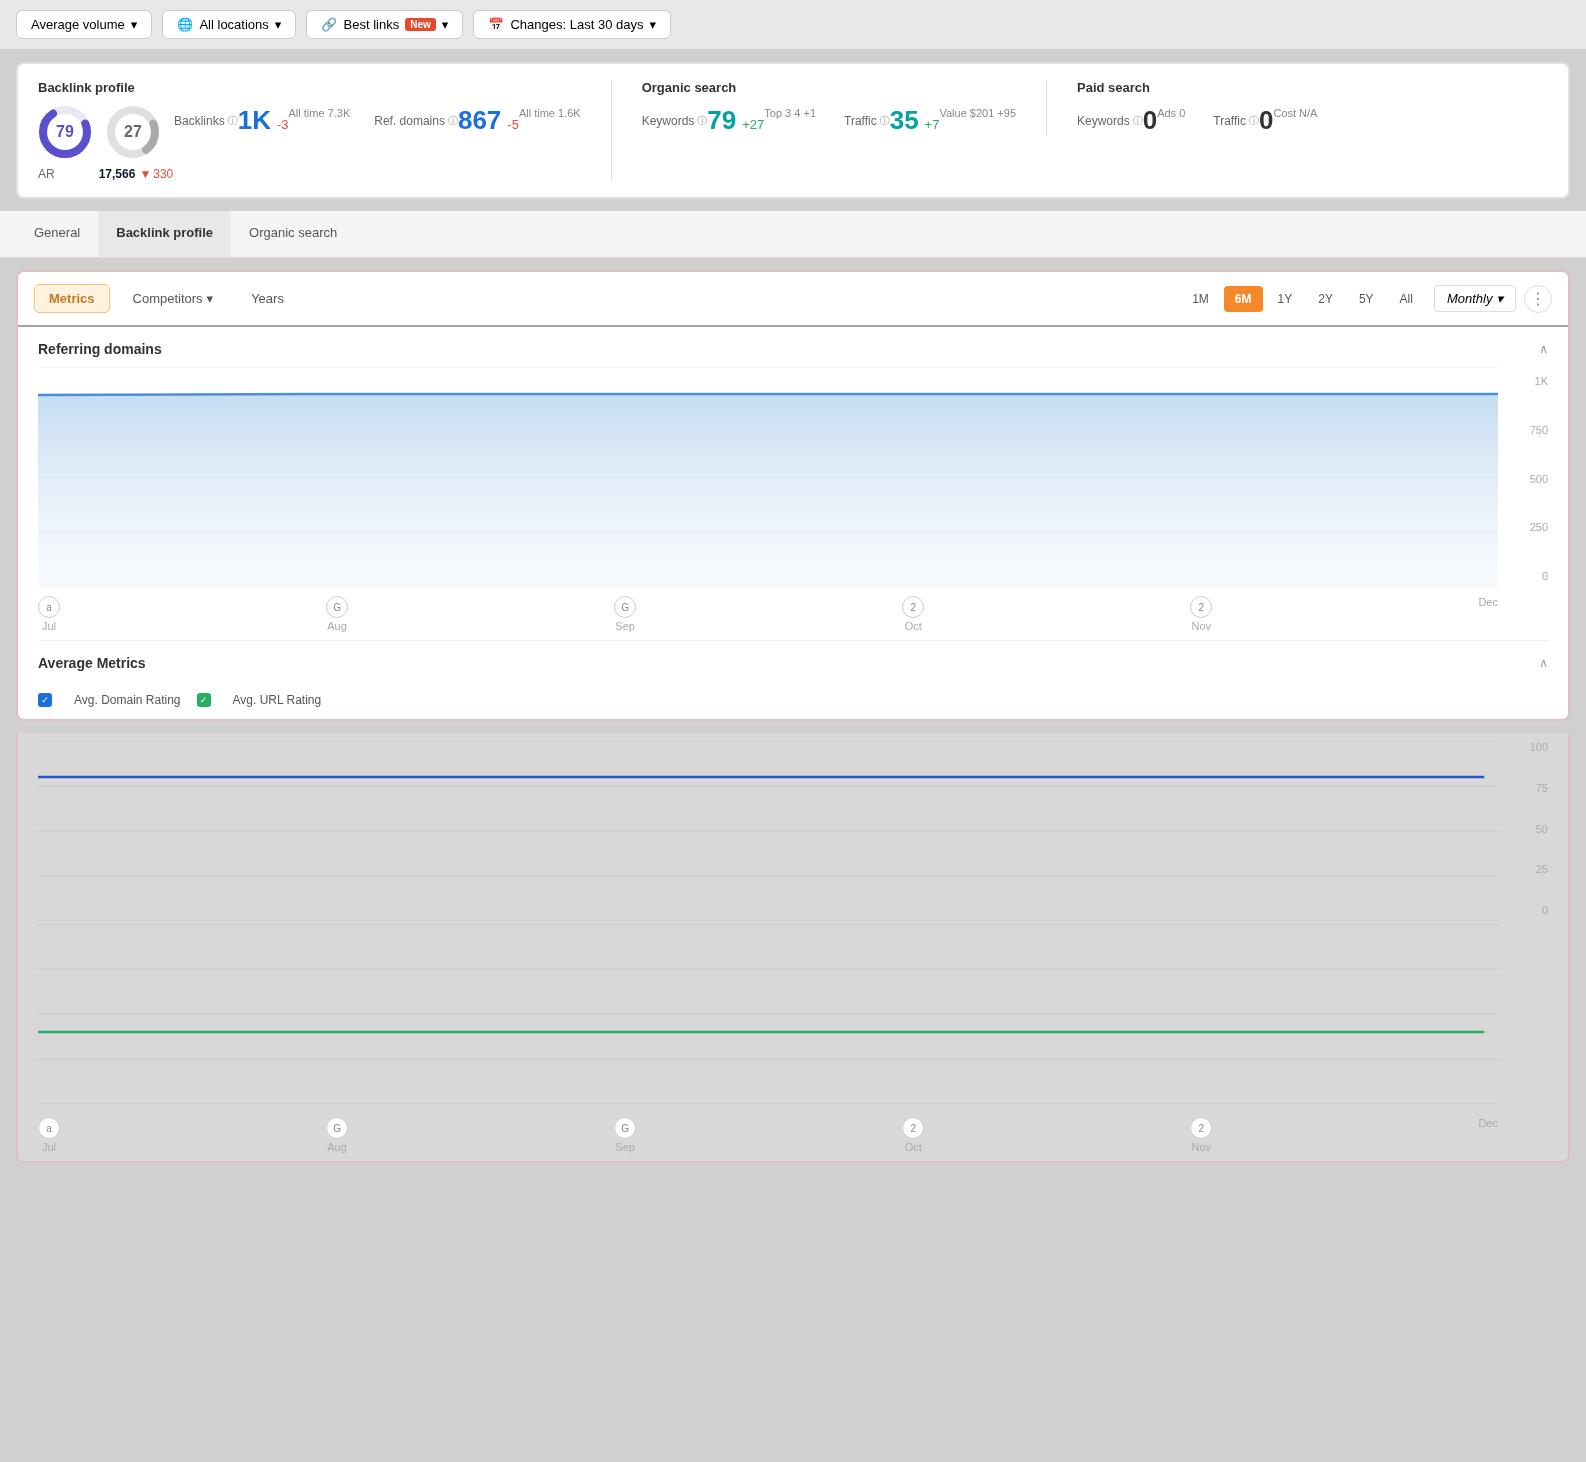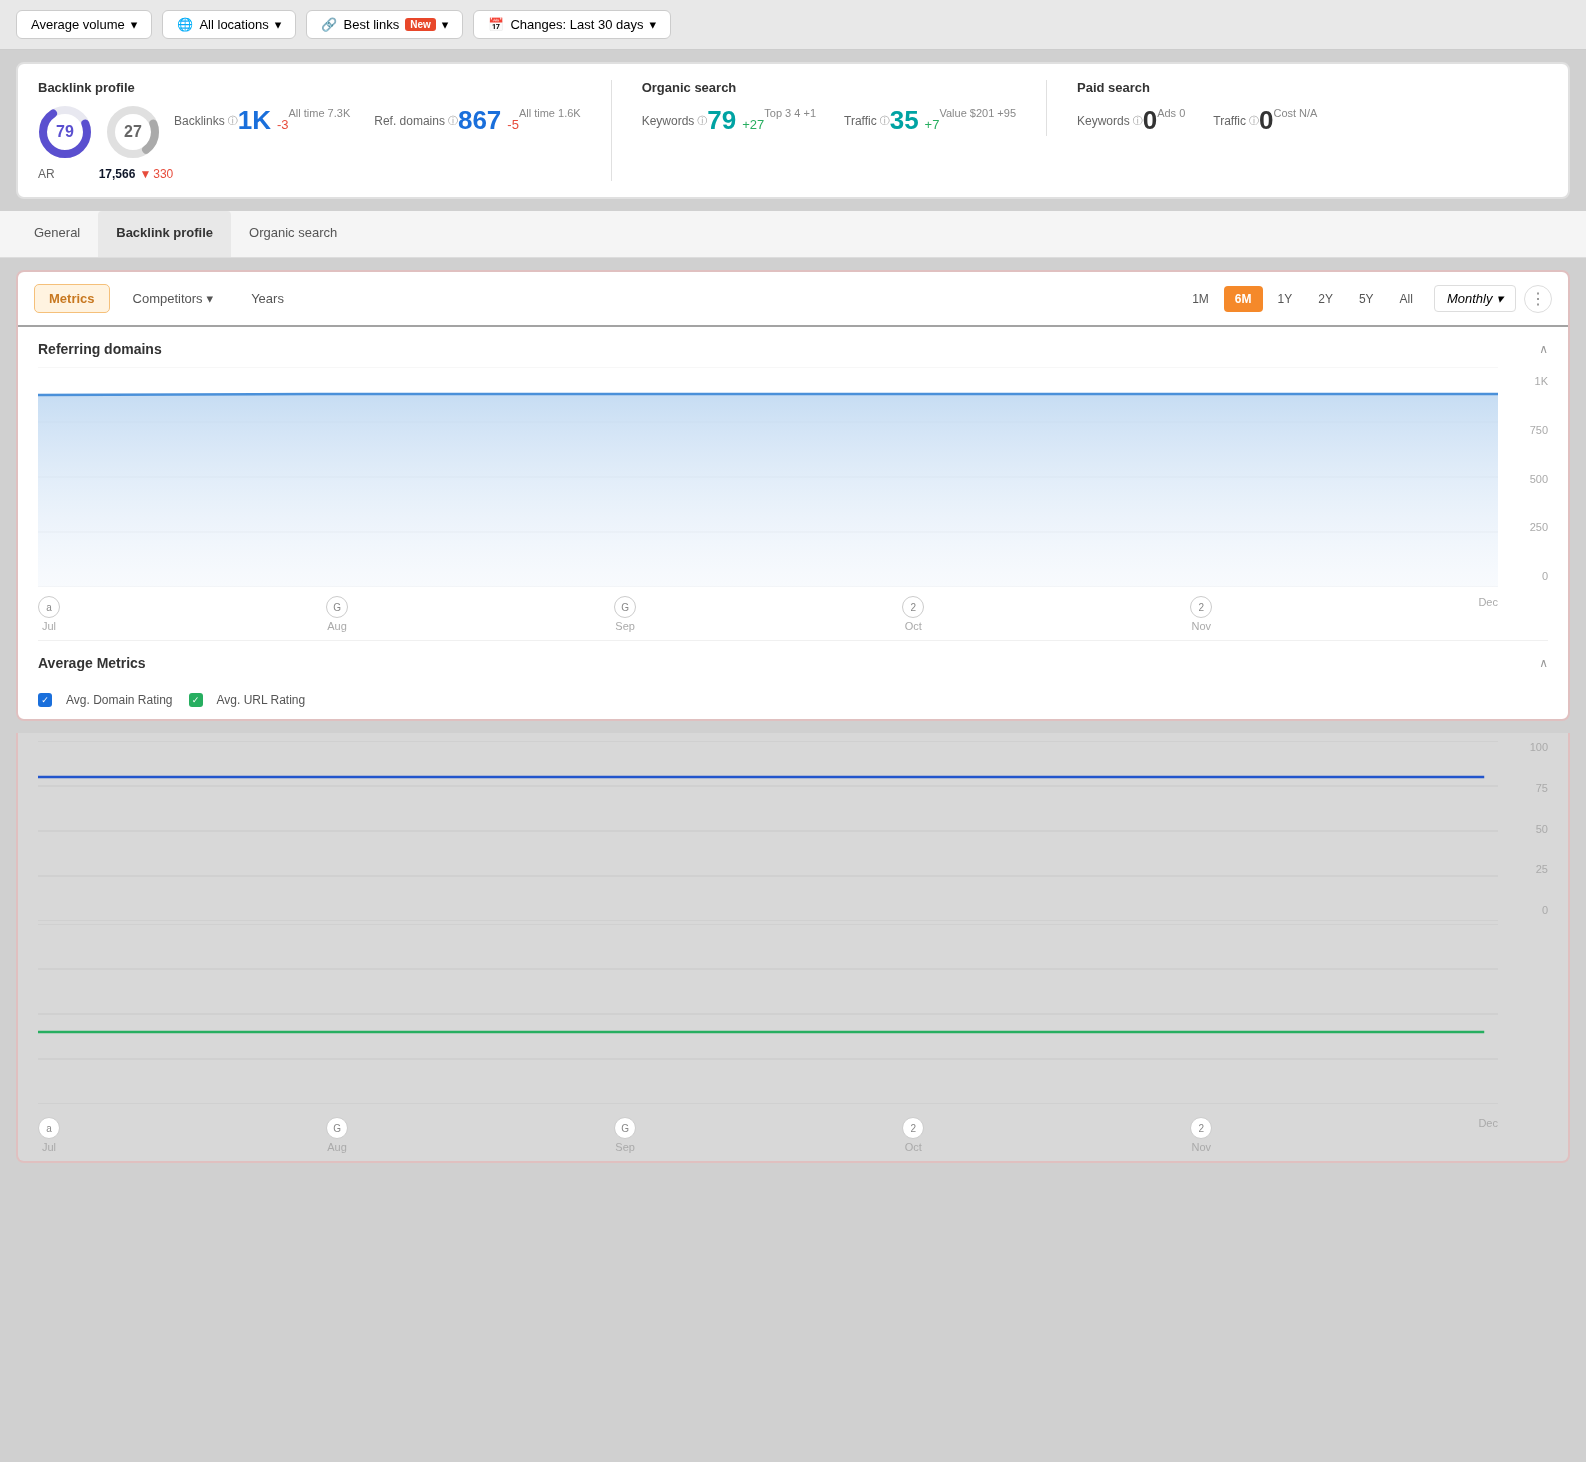--- a/index.html
+++ b/index.html
@@ -257,21 +257,21 @@
 
     
     .legend-row {
       display: flex;
       align-items: center;
       gap: 16px;
       padding: 12px 20px;
     }
     .legend-item {
       display: flex;
-      gap: 14px;
+      gap: 22px;
       font-size: 12px;
       color: #555;
     }
     .legend-checkbox {
       width: 14px;
       height: 14px;
       background: #1a6fdb;
       border-radius: 3px;
       display: flex;
       align-items: center;

